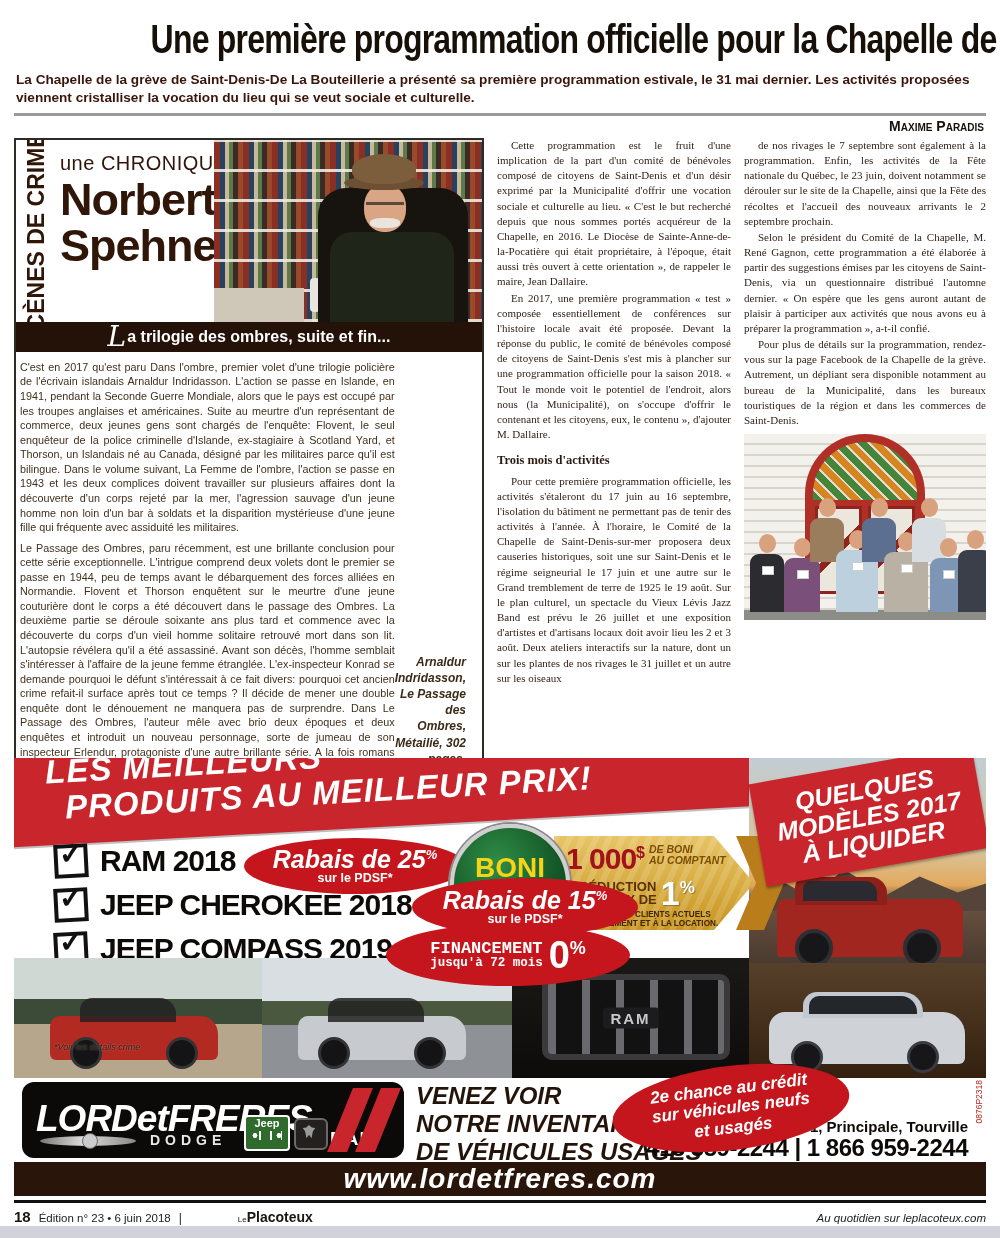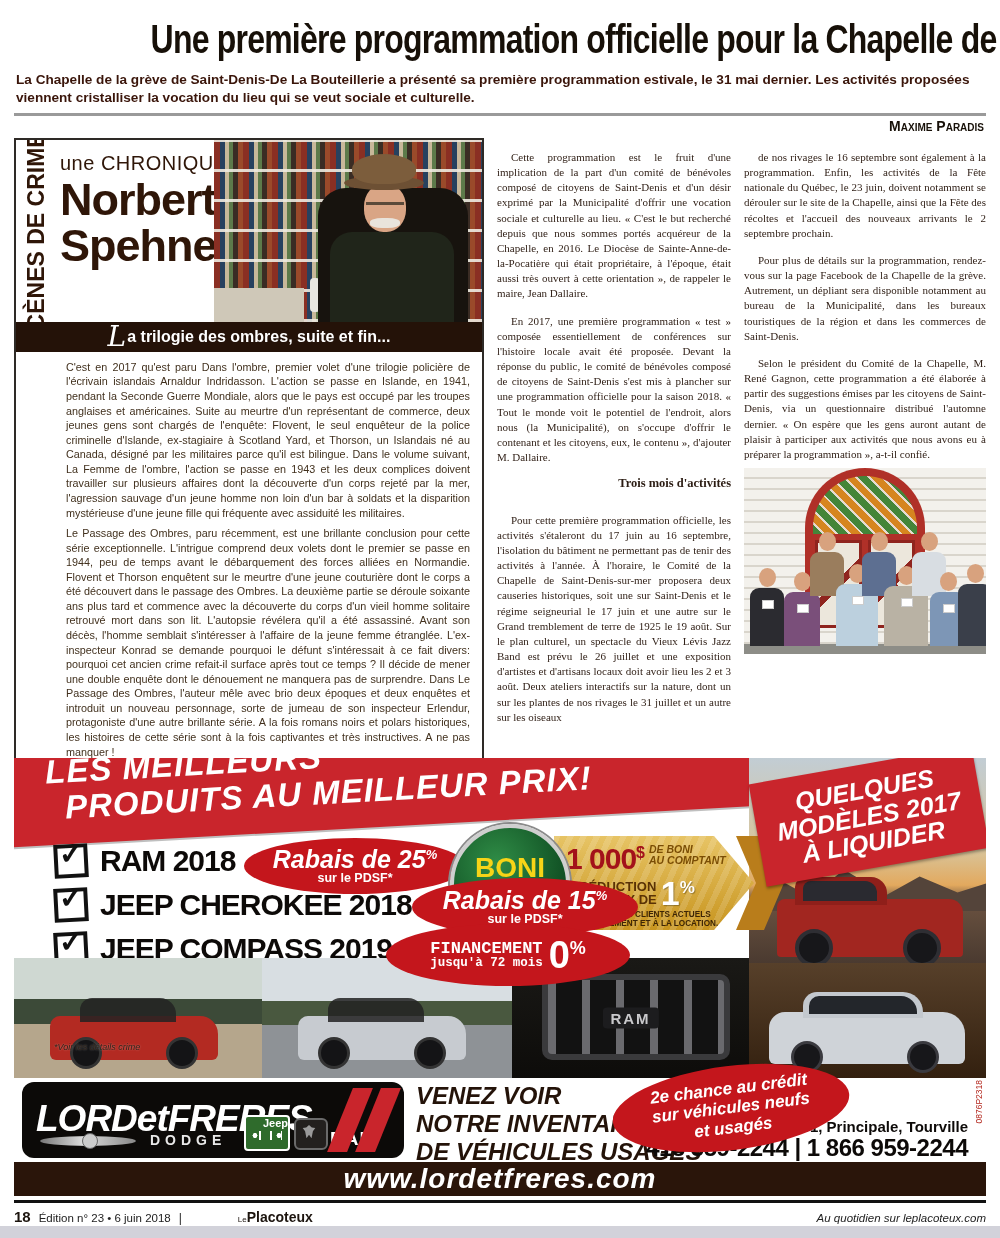--- a/index.html
+++ b/index.html
@@ -13,23 +13,23 @@
   .headline span{display:inline-block;font-size:41px;font-weight:800;letter-spacing:-1px;
     transform:scaleX(.78);transform-origin:center;}
   .lede{margin:8px 2px 6px 2px;font-weight:700;font-size:13.6px;line-height:1.32;color:#3a150a;}
   .mast-rule{height:3px;background:#9a9a9a;margin:4px 0 2px 0;border:0;}
   .byline{text-align:right;font-weight:800;font-variant:small-caps;font-size:14px;color:#171008;padding-right:2px;}
 
   
   .columns{display:flex;gap:13px;padding:4px 14px 0 14px;align-items:flex-start;}
   .serif-col{width:236px;font-family:"Liberation Serif",serif;font-size:11px;line-height:1.38;
     color:#33231a;text-align:justify;}
-  .serif-col p{margin:12px 0 1px 0;text-indent:14px;}
+  .serif-col p{margin:0 0 1px 0;text-indent:14px;}
   .col-right{width:242px;}
-  .subhead{text-align:right;font-weight:700;font-size:12.5px;margin:10px 0 20px 0;font-family:"Liberation Serif",serif;color:#2c1d14;}
+  .subhead{text-align:left;font-weight:700;font-size:12.5px;margin:10px 0 4px 0;font-family:"Liberation Serif",serif;color:#2c1d14;}
 
   
   .chron-box{width:470px;flex:0 0 470px;height:637px;border:2px solid #2e2a26;background:#fff;
     display:flex;flex-direction:column;box-sizing:border-box;}
   .chron-head{position:relative;height:182px;flex:0 0 182px;overflow:hidden;background:#fff;}
   .chron-vertical{position:absolute;left:2px;top:0;bottom:0;width:36px;display:flex;align-items:center;justify-content:center;}
   .chron-vertical span{writing-mode:vertical-rl;transform:rotate(180deg);font-weight:800;font-size:23px;
     letter-spacing:0px;color:#2f1608;white-space:nowrap;}
   .chron-titles{position:absolute;left:44px;top:12px;color:#2f1608;}
   .chron-kicker{font-size:20px;color:#2f1608;letter-spacing:0.5px;margin-bottom:2px;}
@@ -44,22 +44,22 @@
   .face{position:absolute;right:76px;top:44px;width:42px;height:48px;background:#d9a585;border-radius:46%;}
   .glasses{position:absolute;right:78px;top:62px;width:38px;height:7px;border-top:3px solid #5a4a3a;}
   .moustache{position:absolute;right:82px;top:78px;width:30px;height:10px;background:#e9e4dc;border-radius:40%;}
   .hat{position:absolute;right:66px;top:14px;width:64px;height:30px;background:#7c5d3c;border-radius:50% 50% 40% 40%;}
   .hat-brim{position:absolute;right:58px;top:36px;width:80px;height:14px;background:#6d5034;border-radius:50%;}
   .desk{position:absolute;left:0;bottom:0;width:90px;height:34px;background:#cfc8b8;}
   .phone{position:absolute;left:96px;bottom:10px;width:10px;height:34px;background:#e8e6e0;border-radius:4px;}
   .chron-banner{height:30px;flex:0 0 30px;background:#241208;color:#fff;display:flex;align-items:center;justify-content:center;}
   .chron-banner .init{font-family:"DejaVu Serif",serif;font-style:italic;font-size:28px;margin-right:1px;line-height:1;}
   .chron-banner .rest{font-weight:700;font-size:16px;}
-  .chron-body{flex:1;padding:8px 12px 6px 12px;display:flex;flex-direction:column;overflow:hidden;
-    font-size:10.8px;line-height:1.35;color:#41301d;text-align:justify;margin-left:38px;}
+  .chron-body{flex:1;padding:8px 12px 6px 4px;display:flex;flex-direction:row;overflow:hidden;
+    font-size:10.8px;line-height:1.35;color:#41301d;text-align:justify;}
   .chron-body p{margin:0 0 6px 0;}
   .chron-footer{margin-top:auto;position:relative;}
   .chron-attrib{text-align:right;font-weight:700;font-style:italic;font-size:12px;color:#3a2a16;padding-right:4px;}
   .chron-tag{position:absolute;left:0;bottom:-2px;font-size:8.5px;color:#4a3a2a;}
 
   
   .group-photo{position:relative;width:242px;height:186px;margin:6px 0 4px 0;overflow:hidden;
     background:repeating-linear-gradient(180deg,#f3f1ec 0 9px,#d9d5cc 9px 11px);}
   .arch{position:absolute;left:61px;top:0;width:120px;height:160px;background:#b03028;border-radius:60px 60px 0 0;}
   .arch-glass{position:absolute;left:8px;top:8px;width:104px;height:58px;border-radius:52px 52px 0 0;
@@ -160,21 +160,21 @@
   .van .w1{left:22px;} .van .w2{right:26px;}
   .ad-note{position:absolute;left:40px;top:284px;color:#2e2218;font-size:9px;font-style:italic;z-index:3;text-shadow:0 0 2px rgba(255,255,255,.4);}
 
   .ad-bottom{position:absolute;left:0;top:320px;width:972px;height:84px;background:#fff;}
   .logo-box{position:absolute;left:8px;top:4px;width:382px;height:76px;background:#0c0a08;border-radius:12px;overflow:hidden;}
   .logo-name{position:absolute;left:14px;top:16px;color:#fff;font-style:italic;font-weight:700;font-size:37px;letter-spacing:-1px;white-space:nowrap;}
   .wing{position:absolute;left:18px;bottom:12px;width:96px;height:10px;background:linear-gradient(90deg,#777,#ddd 45%,#888);border-radius:50%;}
   .wing::after{content:"";position:absolute;left:42px;top:-3px;width:14px;height:14px;border-radius:50%;background:#ccc;border:1px solid #666;}
   .dodge{position:absolute;left:128px;bottom:10px;color:#e8e8e8;font-weight:700;font-size:14px;letter-spacing:5px;}
   .jeep-badge{position:absolute;left:222px;bottom:7px;width:42px;height:32px;background:#2f6b2c;border:2px solid #fff;border-radius:4px;color:#fff;text-align:center;}
-  .jeep-badge .jw{font-weight:700;font-size:11px;line-height:1.2;text-align:right;}
+  .jeep-badge .jw{font-weight:700;font-size:11px;line-height:1.2;}
   .jeep-badge .jg{margin:1px auto 0;width:30px;height:9px;background:
      radial-gradient(circle 2.5px at 3px 4.5px,#fff 2.4px,transparent 2.6px),
      radial-gradient(circle 2.5px at 27px 4.5px,#fff 2.4px,transparent 2.6px),
      repeating-linear-gradient(90deg,transparent 0 7px,#fff 7px 9px,transparent 9px 11px);}
   .ram-badge{position:absolute;left:272px;bottom:8px;width:30px;height:28px;background:#23201e;border:2px solid #6a6a6a;border-radius:6px;}
   .ram-badge::after{content:"";position:absolute;left:6px;top:5px;width:14px;height:14px;background:#9a9a9a;
     clip-path:polygon(50% 0,70% 18%,95% 22%,78% 45%,68% 95%,50% 70%,32% 95%,22% 45%,5% 22%,30% 18%);}
   .ram-word{position:absolute;left:308px;bottom:8px;color:#fff;font-weight:800;font-size:19px;letter-spacing:1px;}
   .slash{position:absolute;top:6px;width:20px;height:64px;background:#c9252c;transform:skewX(-22deg);}
   .slash.s1{left:318px;} .slash.s2{left:346px;}
@@ -259,23 +259,23 @@
           <p>En 2017, une première programmation « test » composée essentiellement de conférences sur l'histoire locale avait été proposée. Devant la réponse du public, le comité de bénévoles composé de citoyens de Saint-Denis s'est mis à plancher sur une programmation officielle pour la saison 2018. « Tout le monde voit le potentiel de l'endroit, alors nous (la Municipalité), on s'occupe d'offrir le contenant et les citoyens, eux, le contenu », d'ajouter M. Dallaire.</p>
         </div>
       <div class="subhead">Trois mois d'activités</div>
       <div>
           <p>Pour cette première programmation officielle, les activités s'étaleront du 17 juin au 16 septembre, l'isolation du bâtiment ne permettant pas de tenir des activités à l'année. À l'horaire, le Comité de la Chapelle de Saint-Denis-sur-mer proposera deux causeries historiques, soit une sur Saint-Denis et le régime seigneurial le 17 juin et une autre sur le Grand tremblement de terre de 1925 le 19 août. Sur le plan culturel, un spectacle du Vieux Lévis Jazz Band est prévu le 26 juillet et une exposition d'artistes et d'artisans locaux doit avoir lieu les 2 et 3 août. Deux ateliers interactifs sur la nature, dont un sur les plantes de nos rivages le 31 juillet et un autre sur les oiseaux</p>
         </div>
     </section>
 
     <section class="serif-col col-right">
       <div>
-          <p>de nos rivages le 16 septembre sont également à la programmation. Enfin, les activités de la Fête nationale du Québec, le 23 juin, doivent notamment se dérouler sur le site de la Chapelle, ainsi que la Fête des récoltes et l'accueil des nouveaux arrivants le 2 septembre prochain.</p>
+          <p>de nos rivages le 7 septembre sont également à la programmation. Enfin, les activités de la Fête nationale du Québec, le 23 juin, doivent notamment se dérouler sur le site de la Chapelle, ainsi que la Fête des récoltes et l'accueil des nouveaux arrivants le 2 septembre prochain.</p>
+          <p>Selon le président du Comité de la Chapelle, M. René Gagnon, cette programmation a été élaborée à partir des suggestions émises par les citoyens de Saint-Denis, via un questionnaire distribué l'automne dernier. « On espère que les gens auront autant de plaisir à participer aux activités que nous avons eu à préparer la programmation », a-t-il confié.</p>
           <p>Pour plus de détails sur la programmation, rendez-vous sur la page Facebook de la Chapelle de la grève. Autrement, un dépliant sera disponible notamment au bureau de la Municipalité, dans les bureaux touristiques de la région et dans les commerces de Saint-Denis.</p>
-          <p>Selon le président du Comité de la Chapelle, M. René Gagnon, cette programmation a été élaborée à partir des suggestions émises par les citoyens de Saint-Denis, via un questionnaire distribué l'automne dernier. « On espère que les gens auront autant de plaisir à participer aux activités que nous avons eu à préparer la programmation », a-t-il confié.</p>
         </div>
 
       <div class="group-photo">
         <div class="arch">
           <div class="arch-glass"></div>
           <div class="arch-doors">
               <div></div>
               <div></div>
             </div>
         </div>

